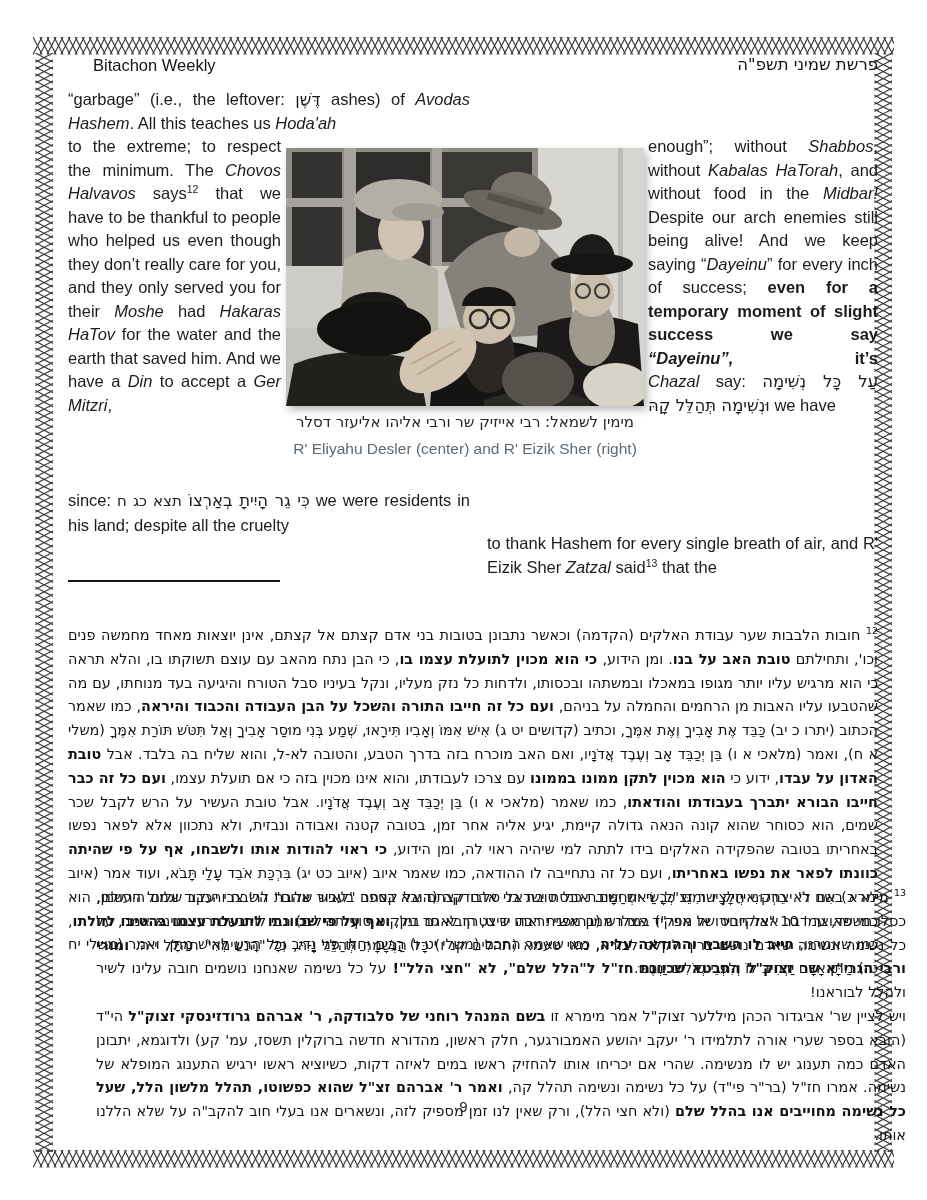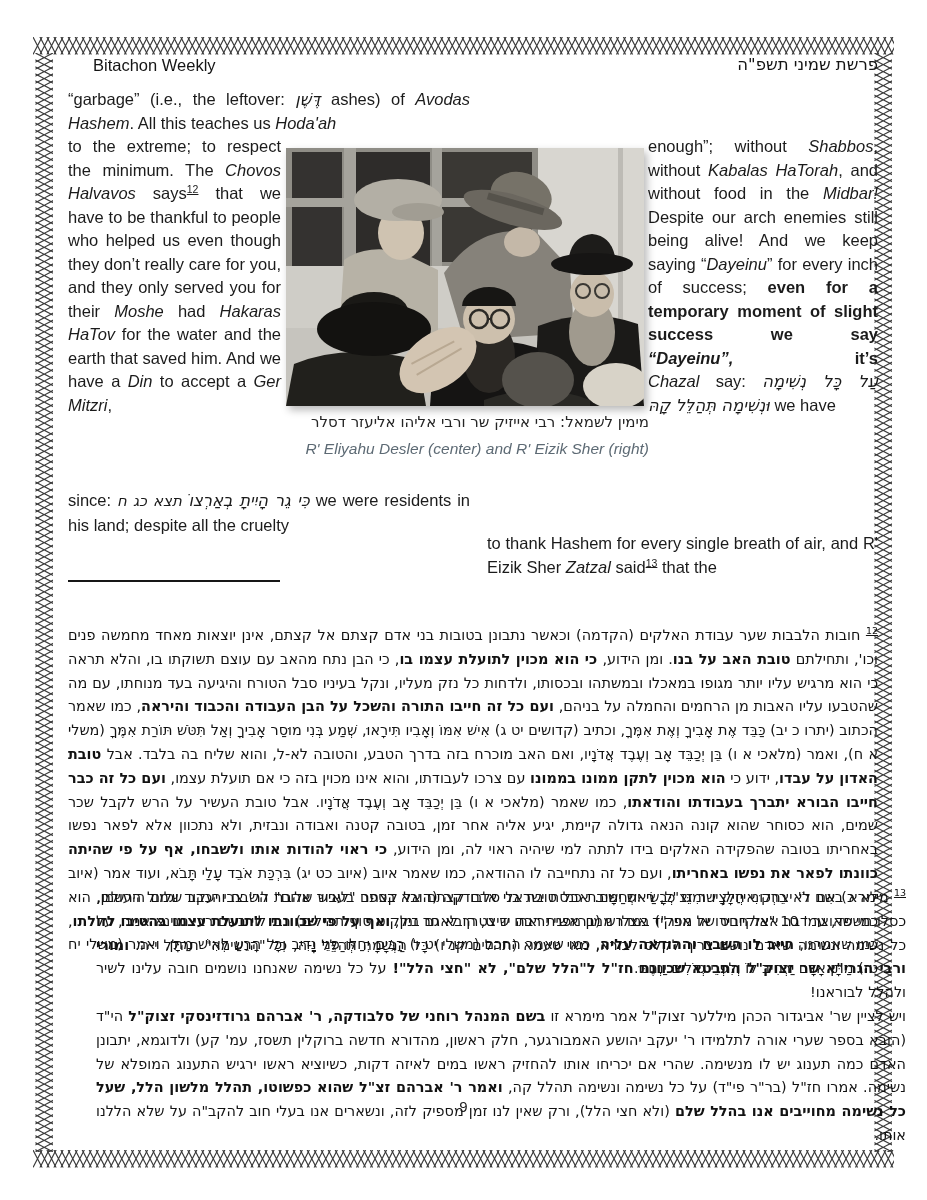--- a/index.html
+++ b/index.html
@@ -16,33 +16,33 @@
   .bstrip.left{left:34px;}
   .bstrip.right{right:34px;}
 
   .hdr{position:absolute;top:55px;font-size:16.5px;line-height:20px;color:#141414;}
   .hdr.l{left:61px;margin-left:32px;}
   .hdr.r{right:49px;direction:rtl;font-family:"DejaVu Sans",sans-serif;}
 
   .tb{position:absolute;text-align:justify;font-size:16.5px;line-height:23.5px;color:#1b1b1b;}
   .b{font-weight:bold;}
   .i{font-style:italic;}
-  .he{font-family:"DejaVu Sans",sans-serif;font-style:italic;}
+  .he{font-family:"DejaVu Sans",sans-serif;}
   .small{font-size:15px;margin-top:14px;}
-  sup{font-size:10.5px;line-height:0;vertical-align:super;text-decoration:underline;}
+  sup{font-size:10.5px;line-height:0;vertical-align:super;}
   .spread{display:inline-flex;width:100%;justify-content:space-between;}
 
   .photo{position:absolute;left:286px;top:148px;width:358px;height:258px;
          box-shadow:3px 4px 8px rgba(0,0,0,.28);background:#c6c4be;}
   .photo svg{display:block;}
 
-  .caption{position:absolute;left:281px;top:412px;width:368px;text-align:right;}
+  .caption{position:absolute;left:281px;top:412px;width:368px;text-align:center;}
   .cap-he{font-size:15px;line-height:21px;color:#252525;direction:rtl;
           font-family:"DejaVu Sans",sans-serif;}
-  .cap-en{font-size:15.5px;line-height:19px;font-style:italic;color:#5d6a74;margin-top:6px;}
+  .cap-en{font-size:15.5px;line-height:19px;color:#5d6a74;margin-top:6px;}
 
   .fnsep{position:absolute;left:68px;top:580px;width:212px;border-top:2px solid #161616;}
   .fn{position:absolute;left:68px;width:810px;direction:rtl;text-align:justify;
       font-size:14.4px;line-height:23.8px;color:#121212;font-family:"DejaVu Sans",sans-serif;}
   .fn p{margin:0;}
   .fn sup{font-size:9.5px;}
   #fn12{top:624px;}
   #fn13{top:886px;margin-left:28px;}
 
   .pagenum{position:absolute;left:0;right:0;top:1098px;text-align:center;

